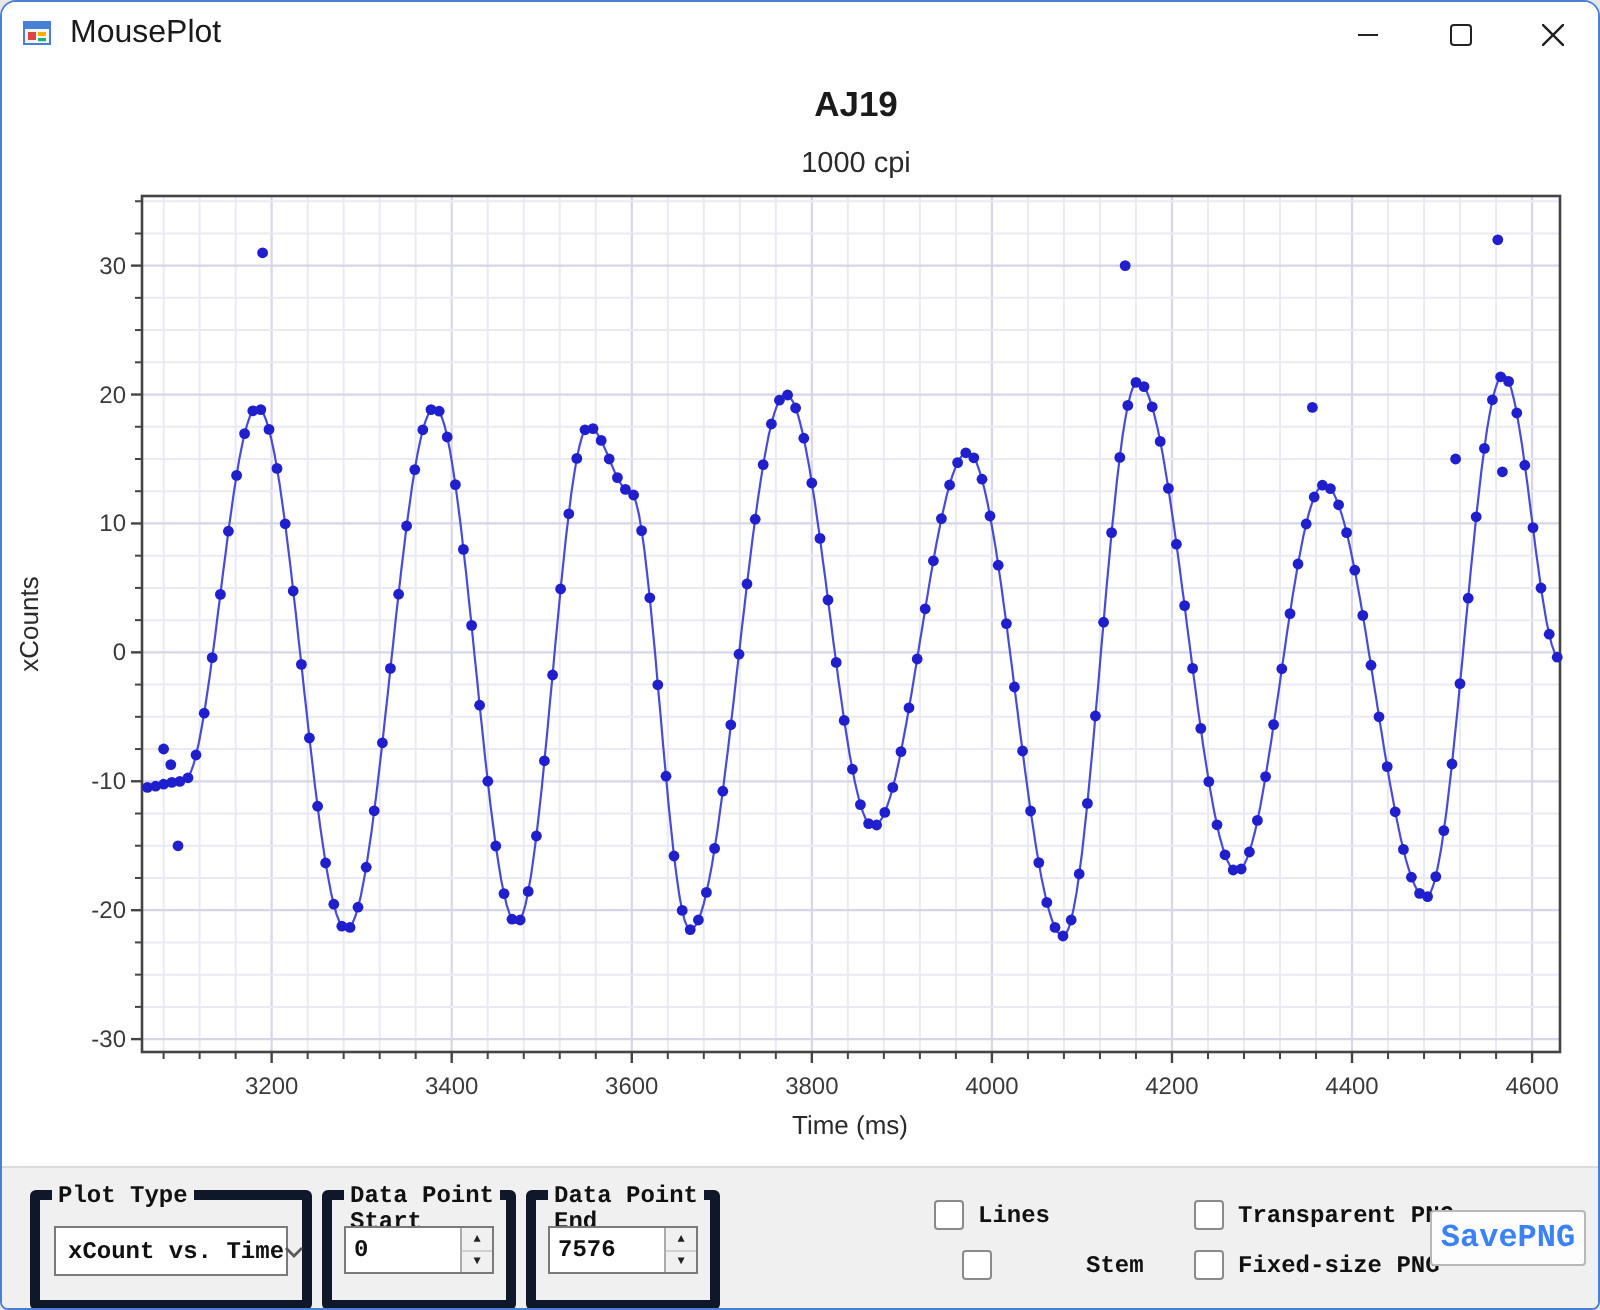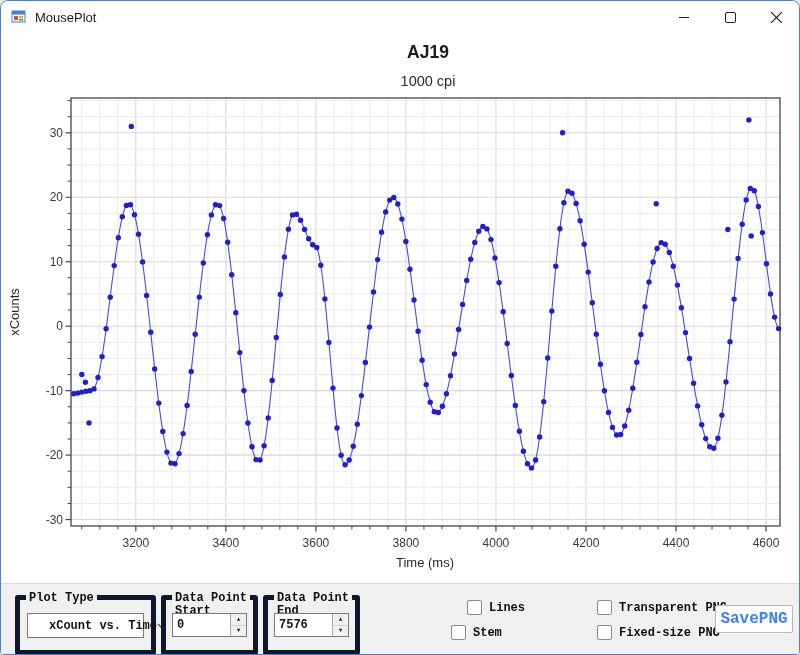--- a/index.html
+++ b/index.html
@@ -3,37 +3,37 @@
 <meta charset="utf-8">
 <style>
   html,body{margin:0;padding:0;width:800px;height:655px;overflow:hidden;
     font-family:"Liberation Sans",sans-serif;background:#e8e8e8;}
   .window{position:relative;width:798px;height:653px;background:#ffffff;
     border:1px solid #4a7fd6;border-radius:8px 8px 4px 4px;overflow:hidden;box-sizing:content-box;}
   
   .titlebar{position:absolute;top:0;left:0;right:0;height:32px;background:#ffffff;
     display:flex;align-items:center;}
   .app-icon{width:16px;height:16px;margin-left:10px;}
-  .title-text{margin-left:8px;font-size:13px;color:#1a1a1a;}
+  .title-text{margin-left:8px;font-size:16px;color:#1a1a1a;}
   .winbtns{margin-left:auto;display:flex;height:32px;}
   .winbtn{width:46px;height:32px;display:flex;align-items:center;justify-content:center;cursor:default;}
   .glyph-min{width:10px;height:0;border-top:1px solid #222;}
   .glyph-max{width:9px;height:9px;border:1.1px solid #222;border-radius:2px;}
   
   .chart-area{position:absolute;top:32px;left:0;width:800px;height:553px;background:#ffffff;}
   
   .panel{position:absolute;left:0;right:0;bottom:0;height:70px;background:#f0f0f0;
     border-top:1px solid #dcdcdc;
     font-family:"Liberation Mono",monospace;font-weight:700;font-size:12px;color:#111;}
   .groupbox{position:absolute;top:11px;height:50px;border:5px solid #0f172a;border-radius:3px;background:#f0f0f0;}
   .gb-label{position:absolute;top:-8px;left:6px;background:#f0f0f0;padding:0 3px;white-space:nowrap;line-height:13px;}
   .gb-label2{position:absolute;top:5px;left:9px;height:9px;overflow:hidden;line-height:13px;white-space:nowrap;text-align:center;}
   .combo{position:absolute;left:7px;right:7px;top:13px;height:23px;background:#ffffff;
     border:1px solid #7a7a7a;display:flex;align-items:center;}
-  .combo-text{padding-left:21px;white-space:nowrap;}
+  .combo-text{padding-left:6px;white-space:nowrap;}
   .combo-chev{margin-left:auto;margin-right:6px;color:#5a5a5a;}
   .updown{position:absolute;left:6px;right:6px;top:13px;height:22px;background:#ffffff;
     border:1px solid #7a7a7a;display:flex;z-index:2;}
   .updown .val{flex:1;display:flex;align-items:center;padding-left:4px;}
   .spin{width:15px;border-left:1px solid #ababab;display:flex;flex-direction:column;}
   .spin div{flex:1;display:flex;align-items:center;justify-content:center;
     font-size:6px;color:#222;background:#f0f0f0;}
   .spin div:first-child{border-bottom:1px solid #d0d0d0;}
   .disabled,.disabled .gb-label,.disabled .gb-label2{color:#a3a3a3;border-color:#d2d2d2;}
   .disabled .updown{background:#fafafa;border-color:#c3c3c3;}
@@ -460,21 +460,21 @@
           <div>▼</div>
         </span>
       </div>
     </div>
 
 
     <div class="checkrow" style="left:466px;top:16px;justify-content:space-between;">
       <span class="checkbox"></span>
       <span>Lines</span>
     </div>
-    <div class="checkrow" style="left:450px;top:41px;">
+    <div class="checkrow" style="left:480px;top:41px;gap:40px;">
       <span class="checkbox"></span>
       <span>Stem</span>
     </div>
     <div class="checkrow" style="left:596px;top:16px;">
       <span class="checkbox"></span>
       <span>Transparent PNG</span>
     </div>
     <div class="checkrow" style="left:596px;top:41px;">
       <span class="checkbox"></span>
       <span>Fixed-size PNG</span>

